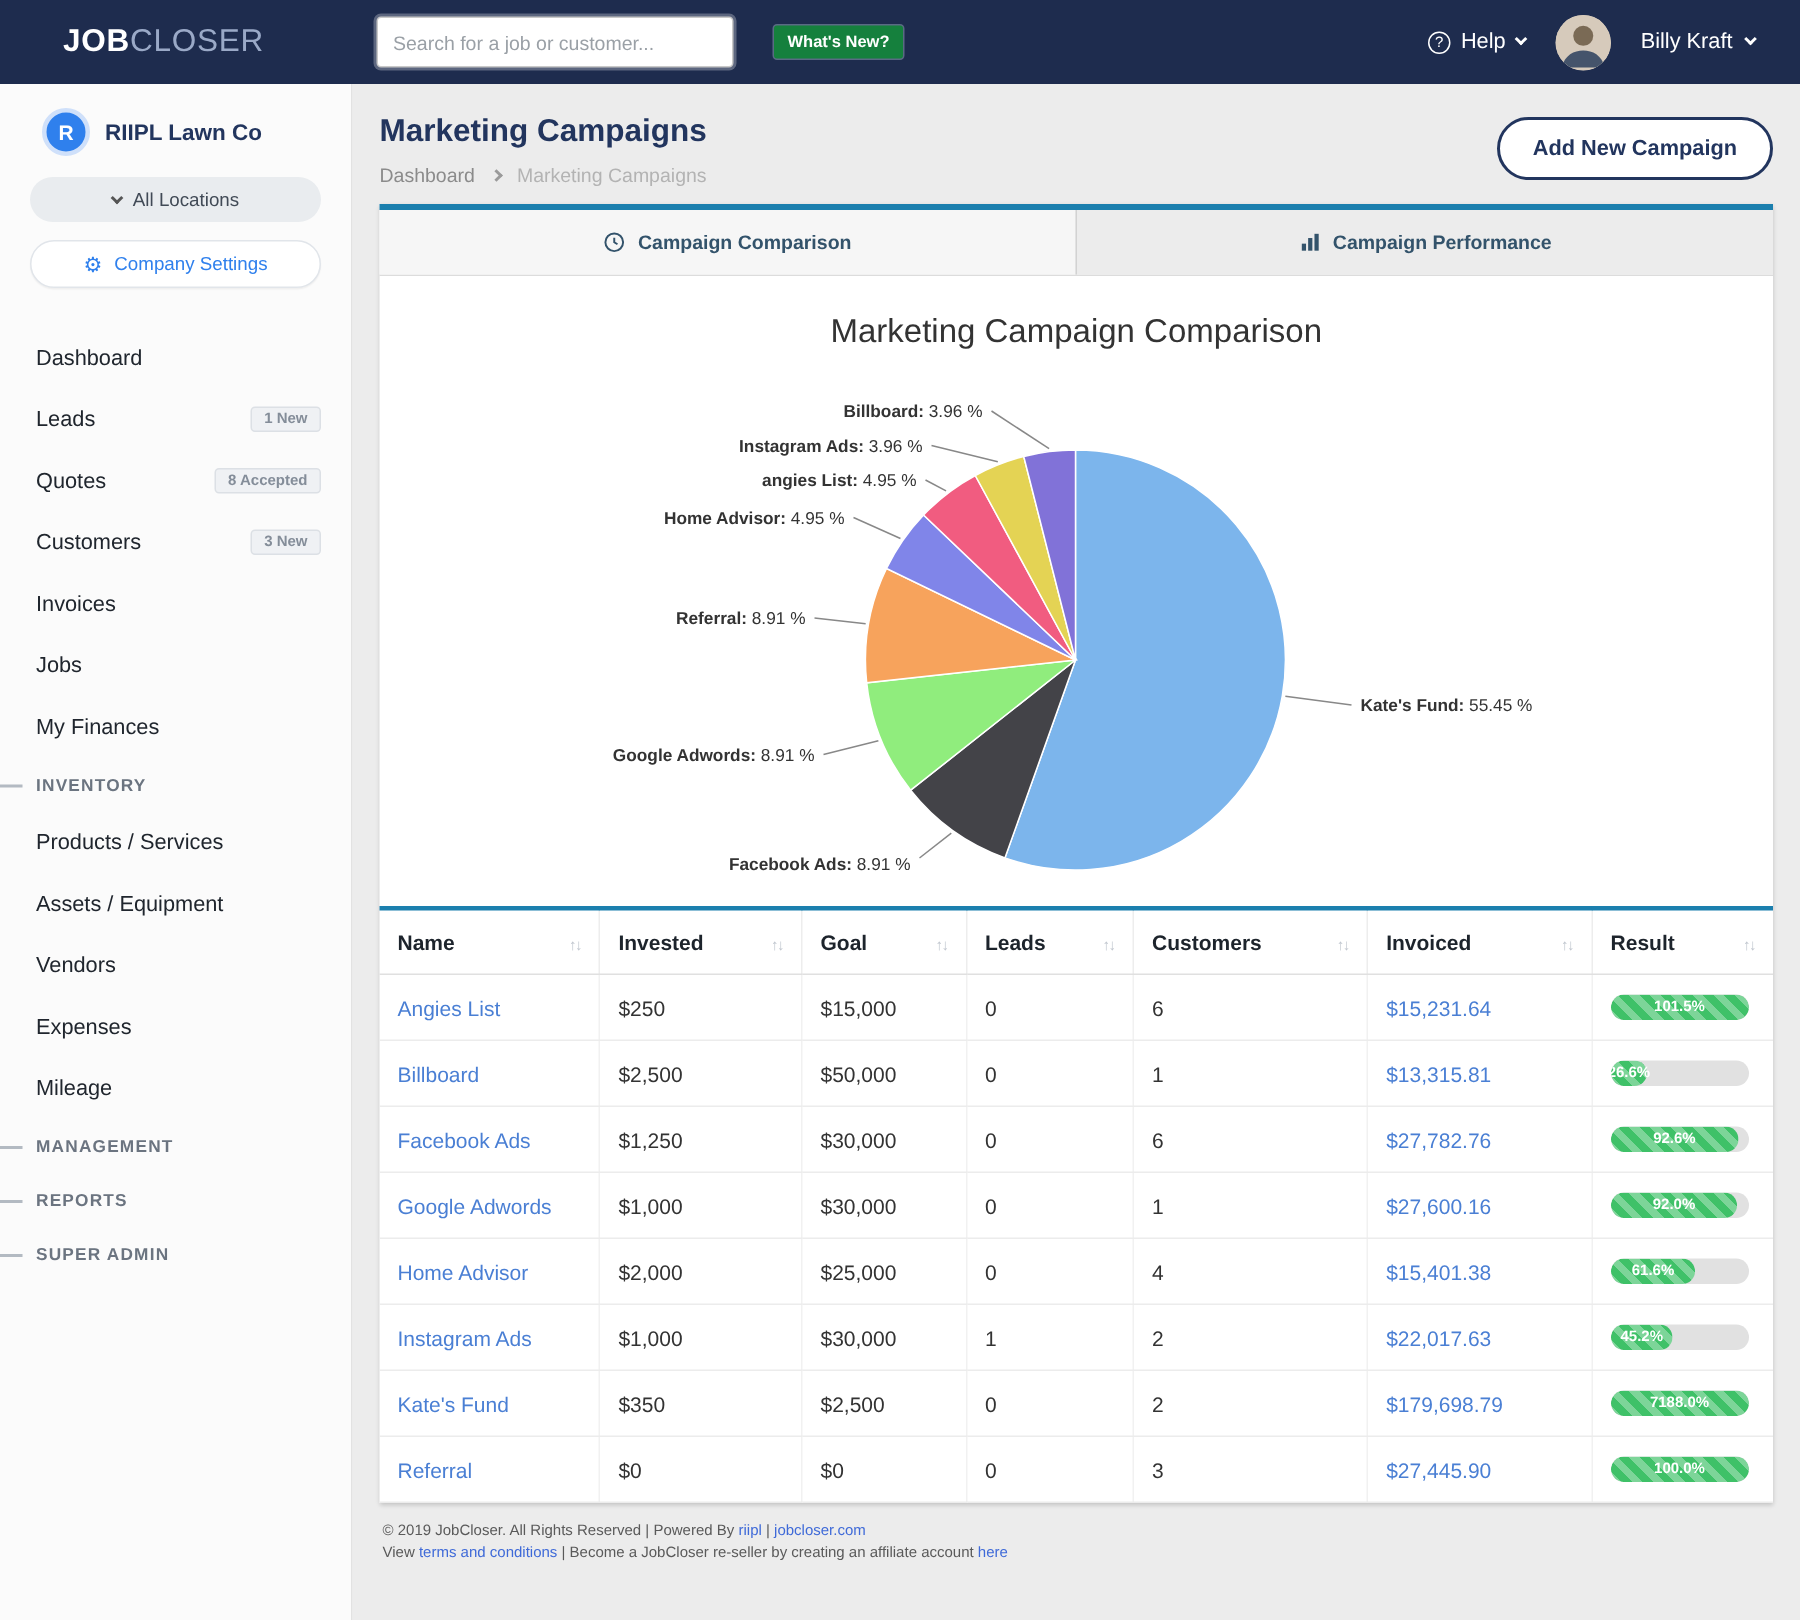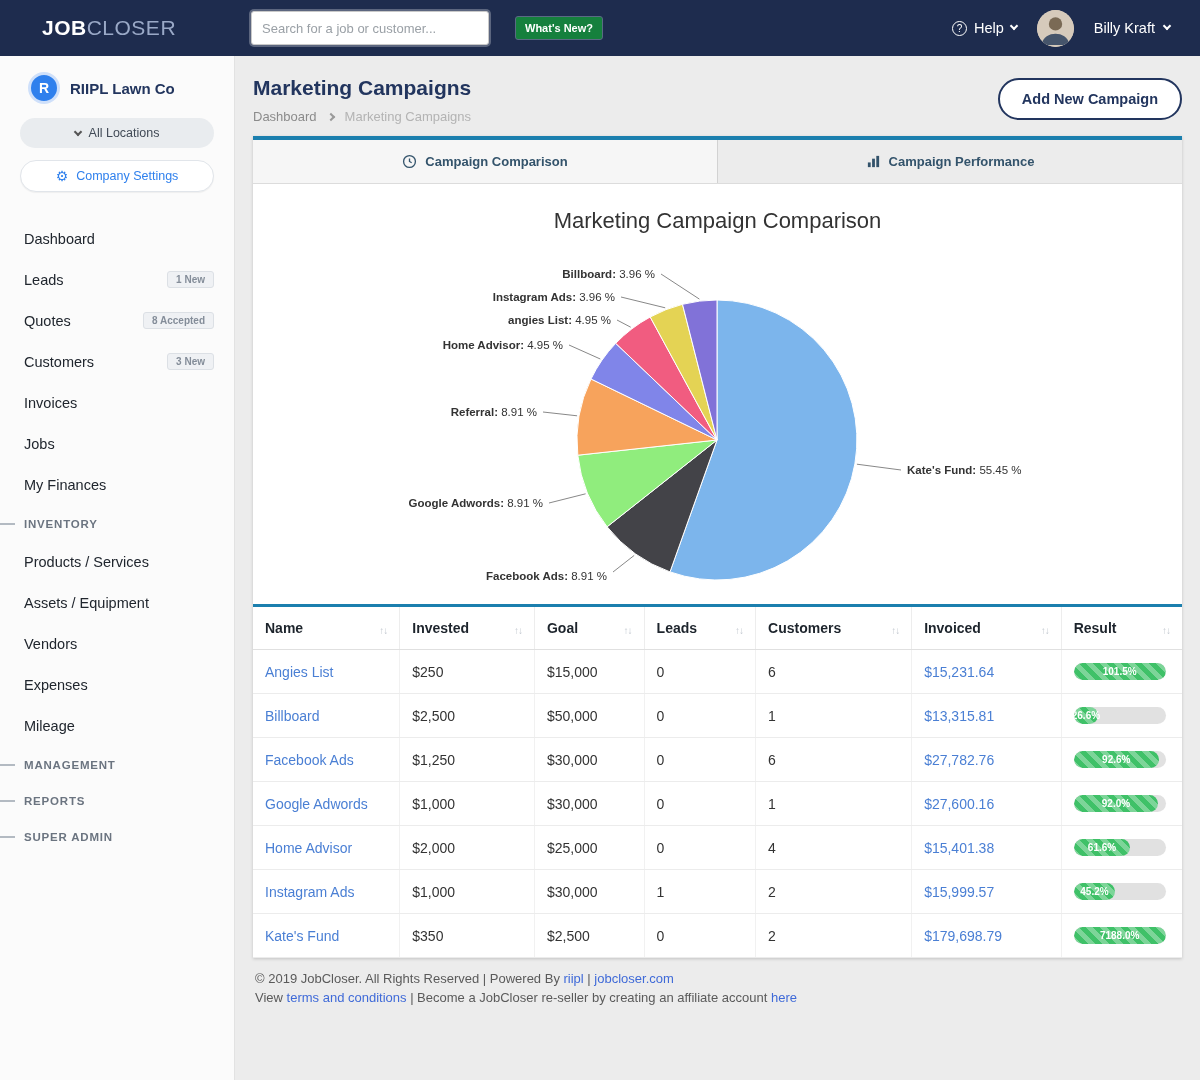--- a/index.html
+++ b/index.html
@@ -64,21 +64,21 @@
   .th-inner { display:flex; align-items:flex-end; justify-content:space-between; font-weight:700; color:#1d242c; font-size:14px; }
   .sort { color:#c1c7cf; font-size:10px; letter-spacing:-1px; font-weight:400; }
   .camp-table td { padding:13px 12px; border-bottom:1px solid #ececec; border-right:1px solid #f1f1f1; color:#333; }
   .camp-table td:last-child, .camp-table th:last-child { border-right:none; }
   .cell-link { color:#4a7fd4; cursor:pointer; text-decoration:none; }
 
   .bar { width:92px; height:17px; background:#e1e1e1; border-radius:9px; position:relative; overflow:hidden; }
   .bar-fill { height:100%; border-radius:9px; background-color:#3fc168; background-image:repeating-linear-gradient(45deg, rgba(255,255,255,.32) 0 5px, rgba(255,255,255,0) 5px 10px); }
   .bar-label { position:absolute; top:0; left:0; height:100%; display:flex; align-items:center; justify-content:center; font-size:10px; font-weight:700; color:#fff; white-space:nowrap; }
 
-  .footer { padding:13px 2px 0; font-size:13px; color:#5a5a5a; }
+  .footer { padding:13px 2px 0; font-size:10px; color:#5a5a5a; }
   .footer a { color:#3f6ad8; cursor:pointer; text-decoration:none; }
   .footer-line { margin-bottom:4px; }
 </style>
 </head>
 <body>
 
 <div class="topbar">
   <div class="brand">
     <span class="brand-bold">JOB</span><span class="brand-light">CLOSER</span>
   </div>
@@ -356,39 +356,53 @@
                   <div class="bar-label" style="width: 61.6%;">61.6%</div>
                 </div>
               </td>
             </tr>
             <tr>
               <td><a class="cell-link">Instagram Ads</a></td>
               <td>$1,000</td>
               <td>$30,000</td>
               <td>1</td>
               <td>2</td>
-              <td><a class="cell-link">$15,999.57</a></td>
+              <td><a class="cell-link">$22,017.63</a></td>
               <td>
                 <div class="bar">
                   <div class="bar-fill" style="width: 45.2%;"></div>
                   <div class="bar-label" style="width: 45.2%;">45.2%</div>
                 </div>
               </td>
             </tr>
             <tr>
               <td><a class="cell-link">Kate's Fund</a></td>
               <td>$350</td>
               <td>$2,500</td>
               <td>0</td>
               <td>2</td>
               <td><a class="cell-link">$179,698.79</a></td>
               <td>
                 <div class="bar">
                   <div class="bar-fill" style="width: 100%;"></div>
                   <div class="bar-label" style="width: 100%;">7188.0%</div>
+                </div>
+              </td>
+            </tr>
+            <tr>
+              <td><a class="cell-link">Referral</a></td>
+              <td>$0</td>
+              <td>$0</td>
+              <td>0</td>
+              <td>3</td>
+              <td><a class="cell-link">$27,445.90</a></td>
+              <td>
+                <div class="bar">
+                  <div class="bar-fill" style="width: 100%;"></div>
+                  <div class="bar-label" style="width: 100%;">100.0%</div>
                 </div>
               </td>
             </tr>
           </tbody>
       </table>
     </div>
 
     <div class="footer">
       <div class="footer-line">
         <span>© 2019 JobCloser. All Rights Reserved | Powered By </span><a>riipl</a><span> | </span><a>jobcloser.com</a>

